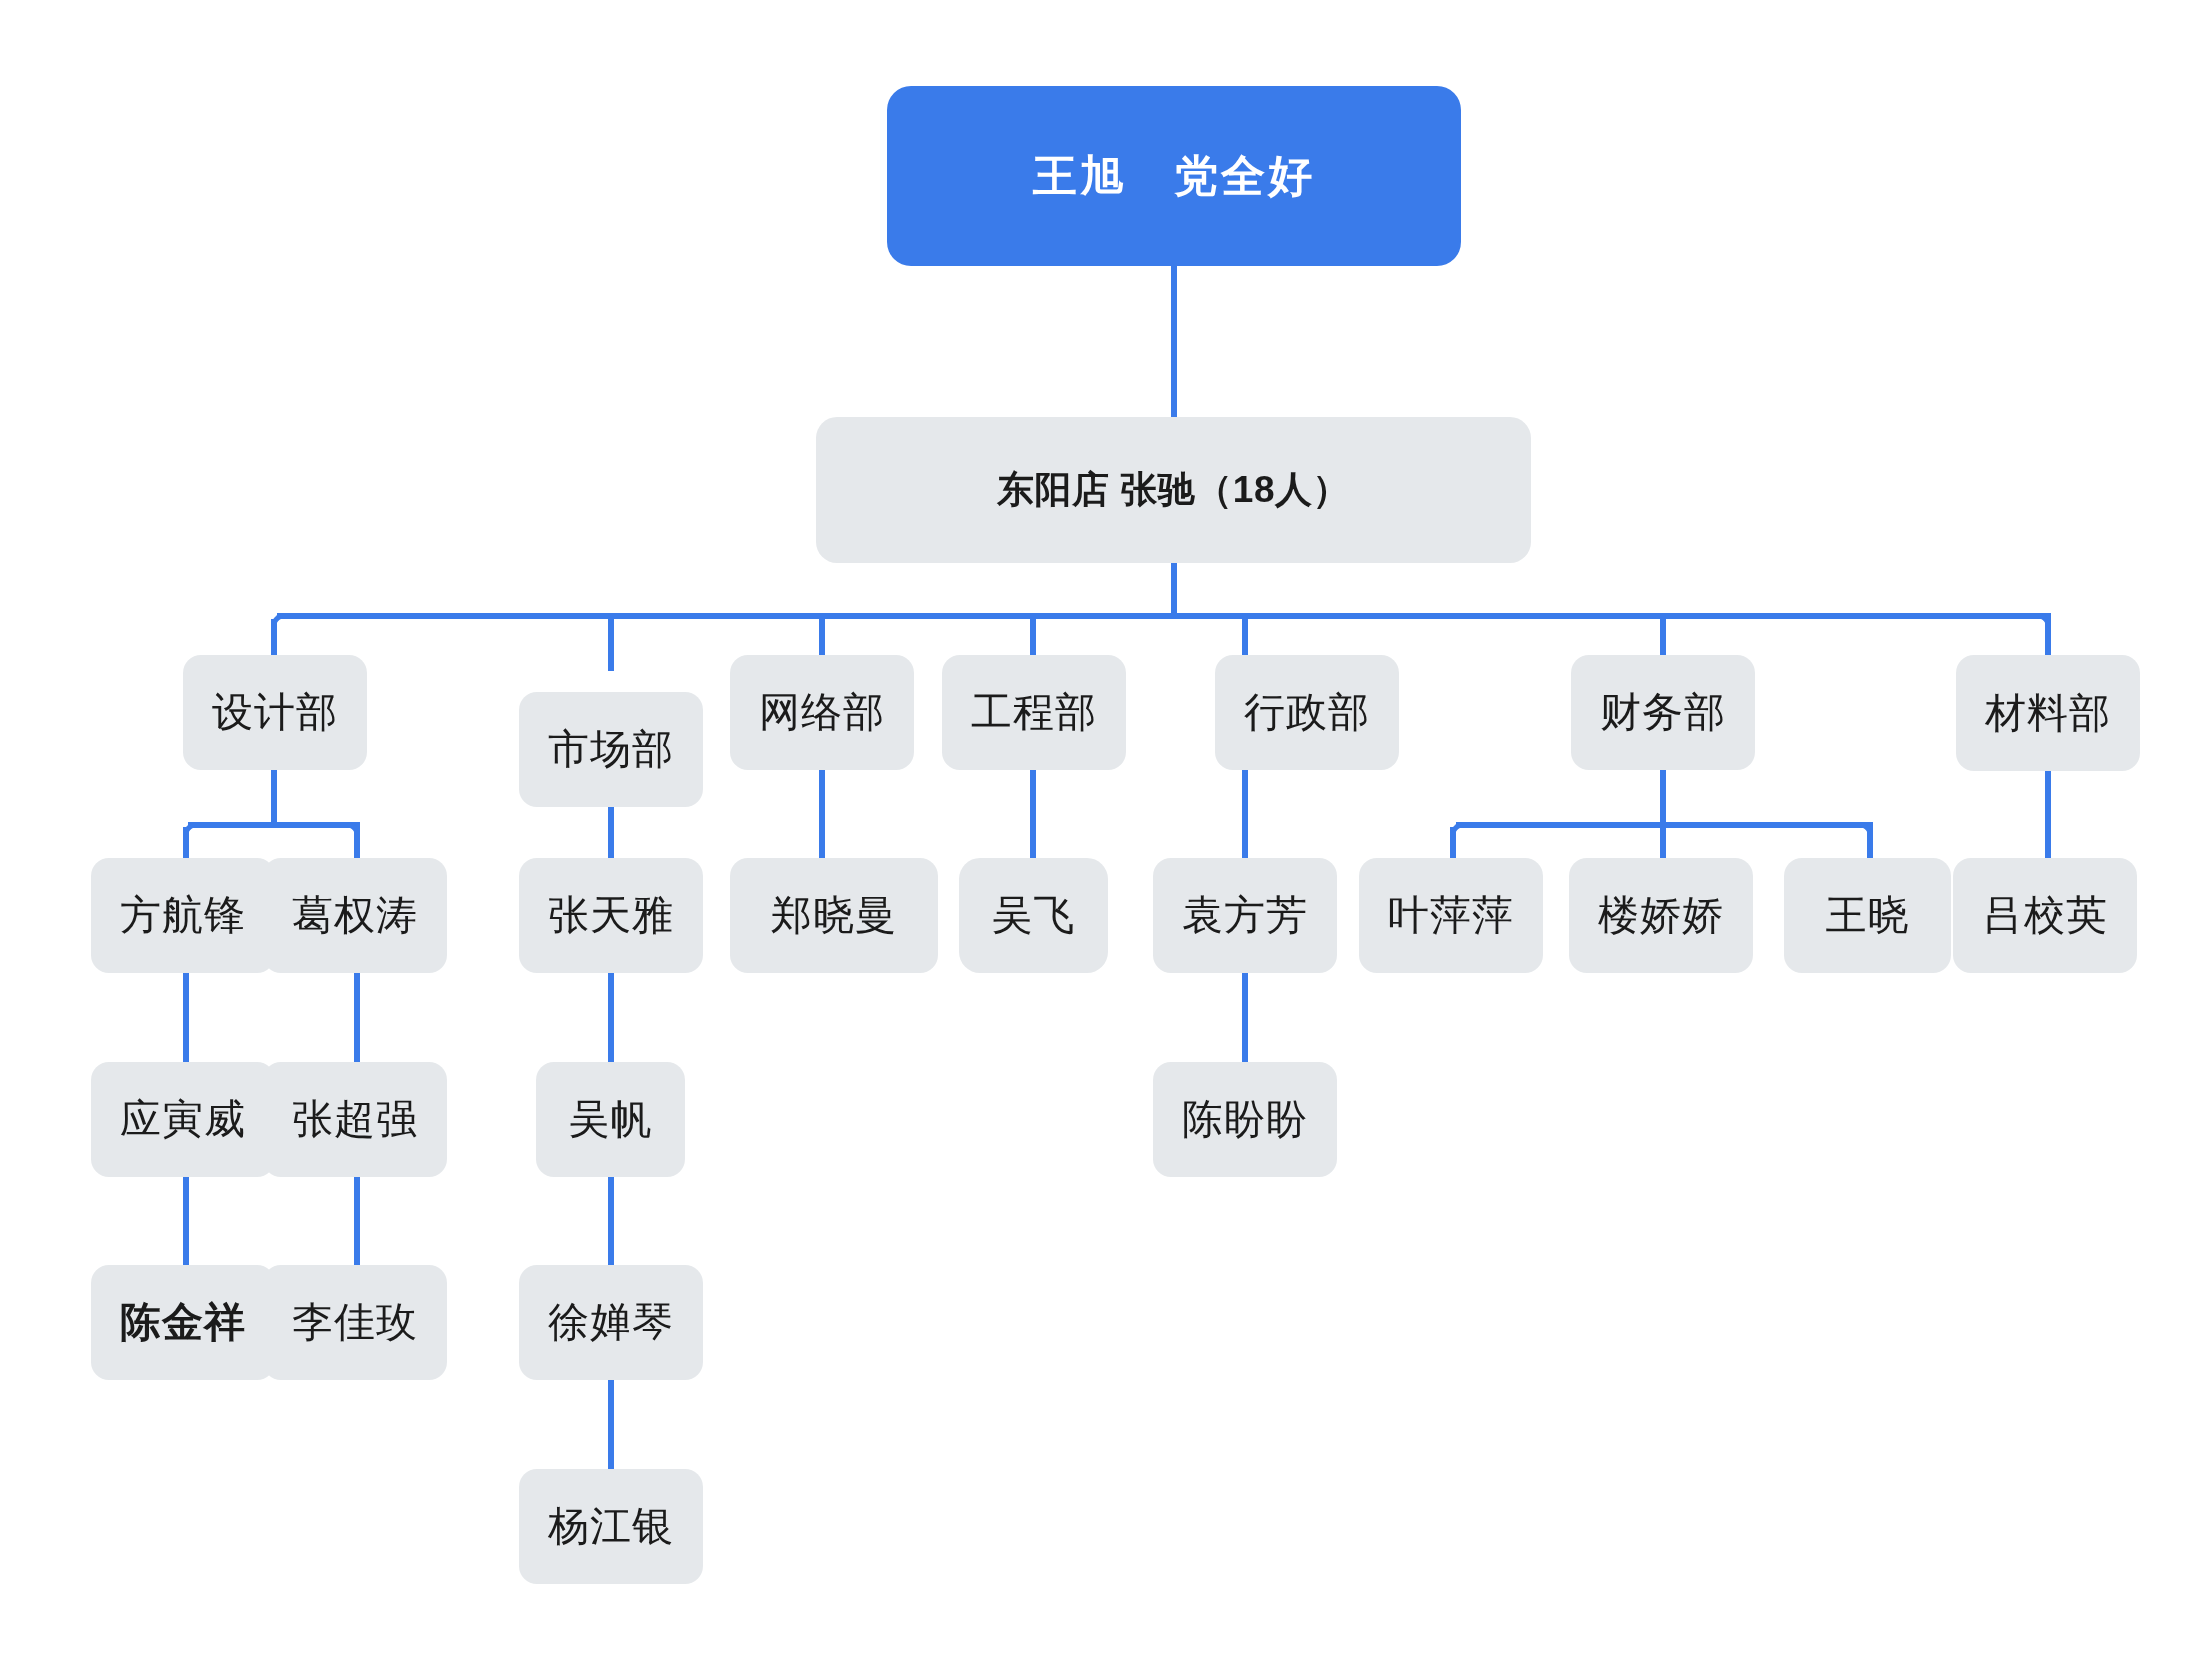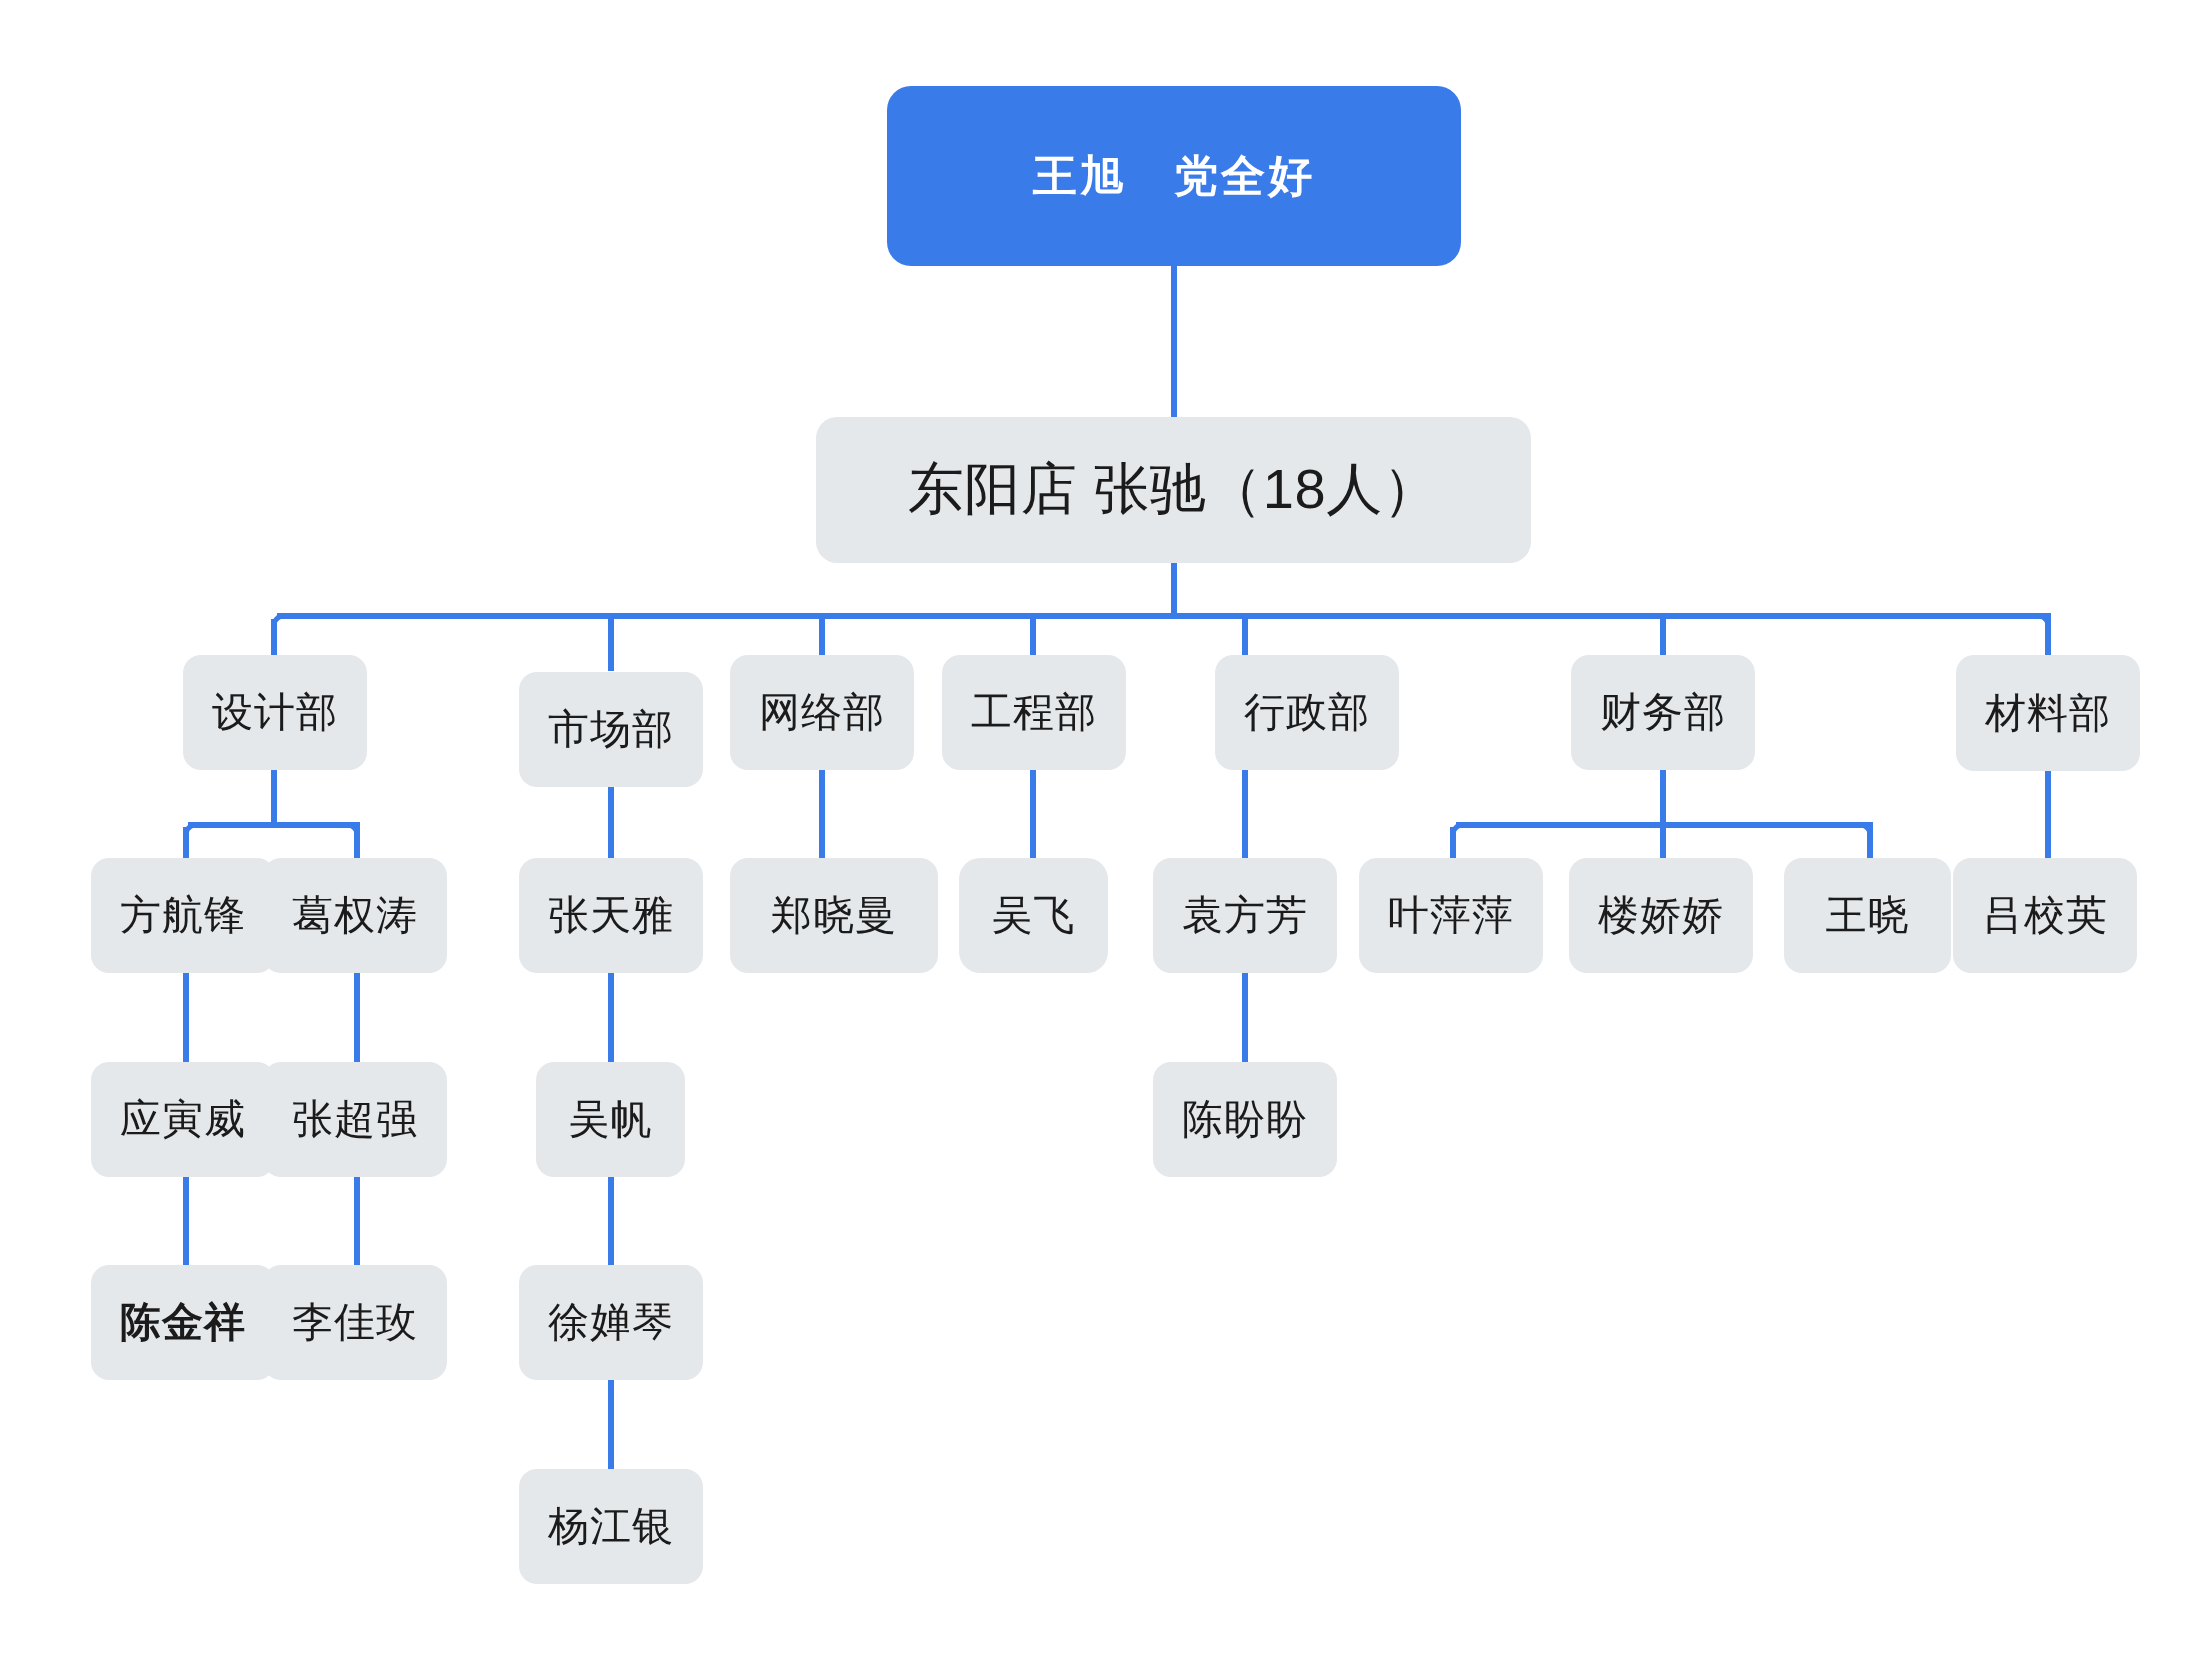--- a/index.html
+++ b/index.html
@@ -31,23 +31,24 @@
   }
   .node.root {
     background: #3a7bea;
     color: #ffffff;
     font-weight: bold;
     border-radius: 24px;
     font-size: 44px;
     letter-spacing: 3.1px;
   }
   .node.store {
-    font-size: 56px;
+    font-size: 37px;
     border-radius: 21px;
     letter-spacing: 0.5px;
+    font-weight: bold;
   }
   .edge {
     position: absolute;
     background: #3a7bea;
     z-index: 1;
   }
   .edge.v { width: 5.7px; }
   .edge.h { height: 5.7px; }
   .elbow {
     position: absolute;
@@ -76,21 +77,21 @@
 
   <div class="edge v" style="left:271px; top:619px; width:5.7px; height:52px;"></div>
   <div class="edge v" style="left:608px; top:613px; width:5.7px; height:58px;"></div>
   <div class="edge v" style="left:819px; top:613px; width:5.7px; height:58px;"></div>
   <div class="edge v" style="left:1030px; top:613px; width:5.7px; height:58px;"></div>
   <div class="edge v" style="left:1242px; top:613px; width:5.7px; height:58px;"></div>
   <div class="edge v" style="left:1660px; top:613px; width:5.7px; height:58px;"></div>
   <div class="edge v" style="left:2045px; top:619px; width:5.7px; height:52px;"></div>
 
   <div class="node" style="left:183px; top:655px; width:184px; height:115px;">设计部</div>
-  <div class="node" style="left:519px; top:672px; width:184px; height:115px;">市场部</div>
+  <div class="node" style="left:519px; top:692px; width:184px; height:115px;">市场部</div>
   <div class="node" style="left:730px; top:655px; width:184px; height:115px;">网络部</div>
   <div class="node" style="left:942px; top:655px; width:184px; height:115px;">工程部</div>
   <div class="node" style="left:1215px; top:655px; width:184px; height:115px;">行政部</div>
   <div class="node" style="left:1571px; top:655px; width:184px; height:115px;">财务部</div>
   <div class="node" style="left:1956px; top:655px; width:184px; height:116px;">材料部</div>
 
   <div class="edge v" style="left:271px; top:770px; width:5.7px; height:55px;"></div>
   <div class="edge h" style="left:188px; top:822px; width:172px; height:5.7px;"></div>
   <div class="elbow tl" style="left:183px; top:822px; width:19px; height:19px;"></div>
   <div class="elbow tr" style="left:341px; top:822px; width:19px; height:19px;"></div>

